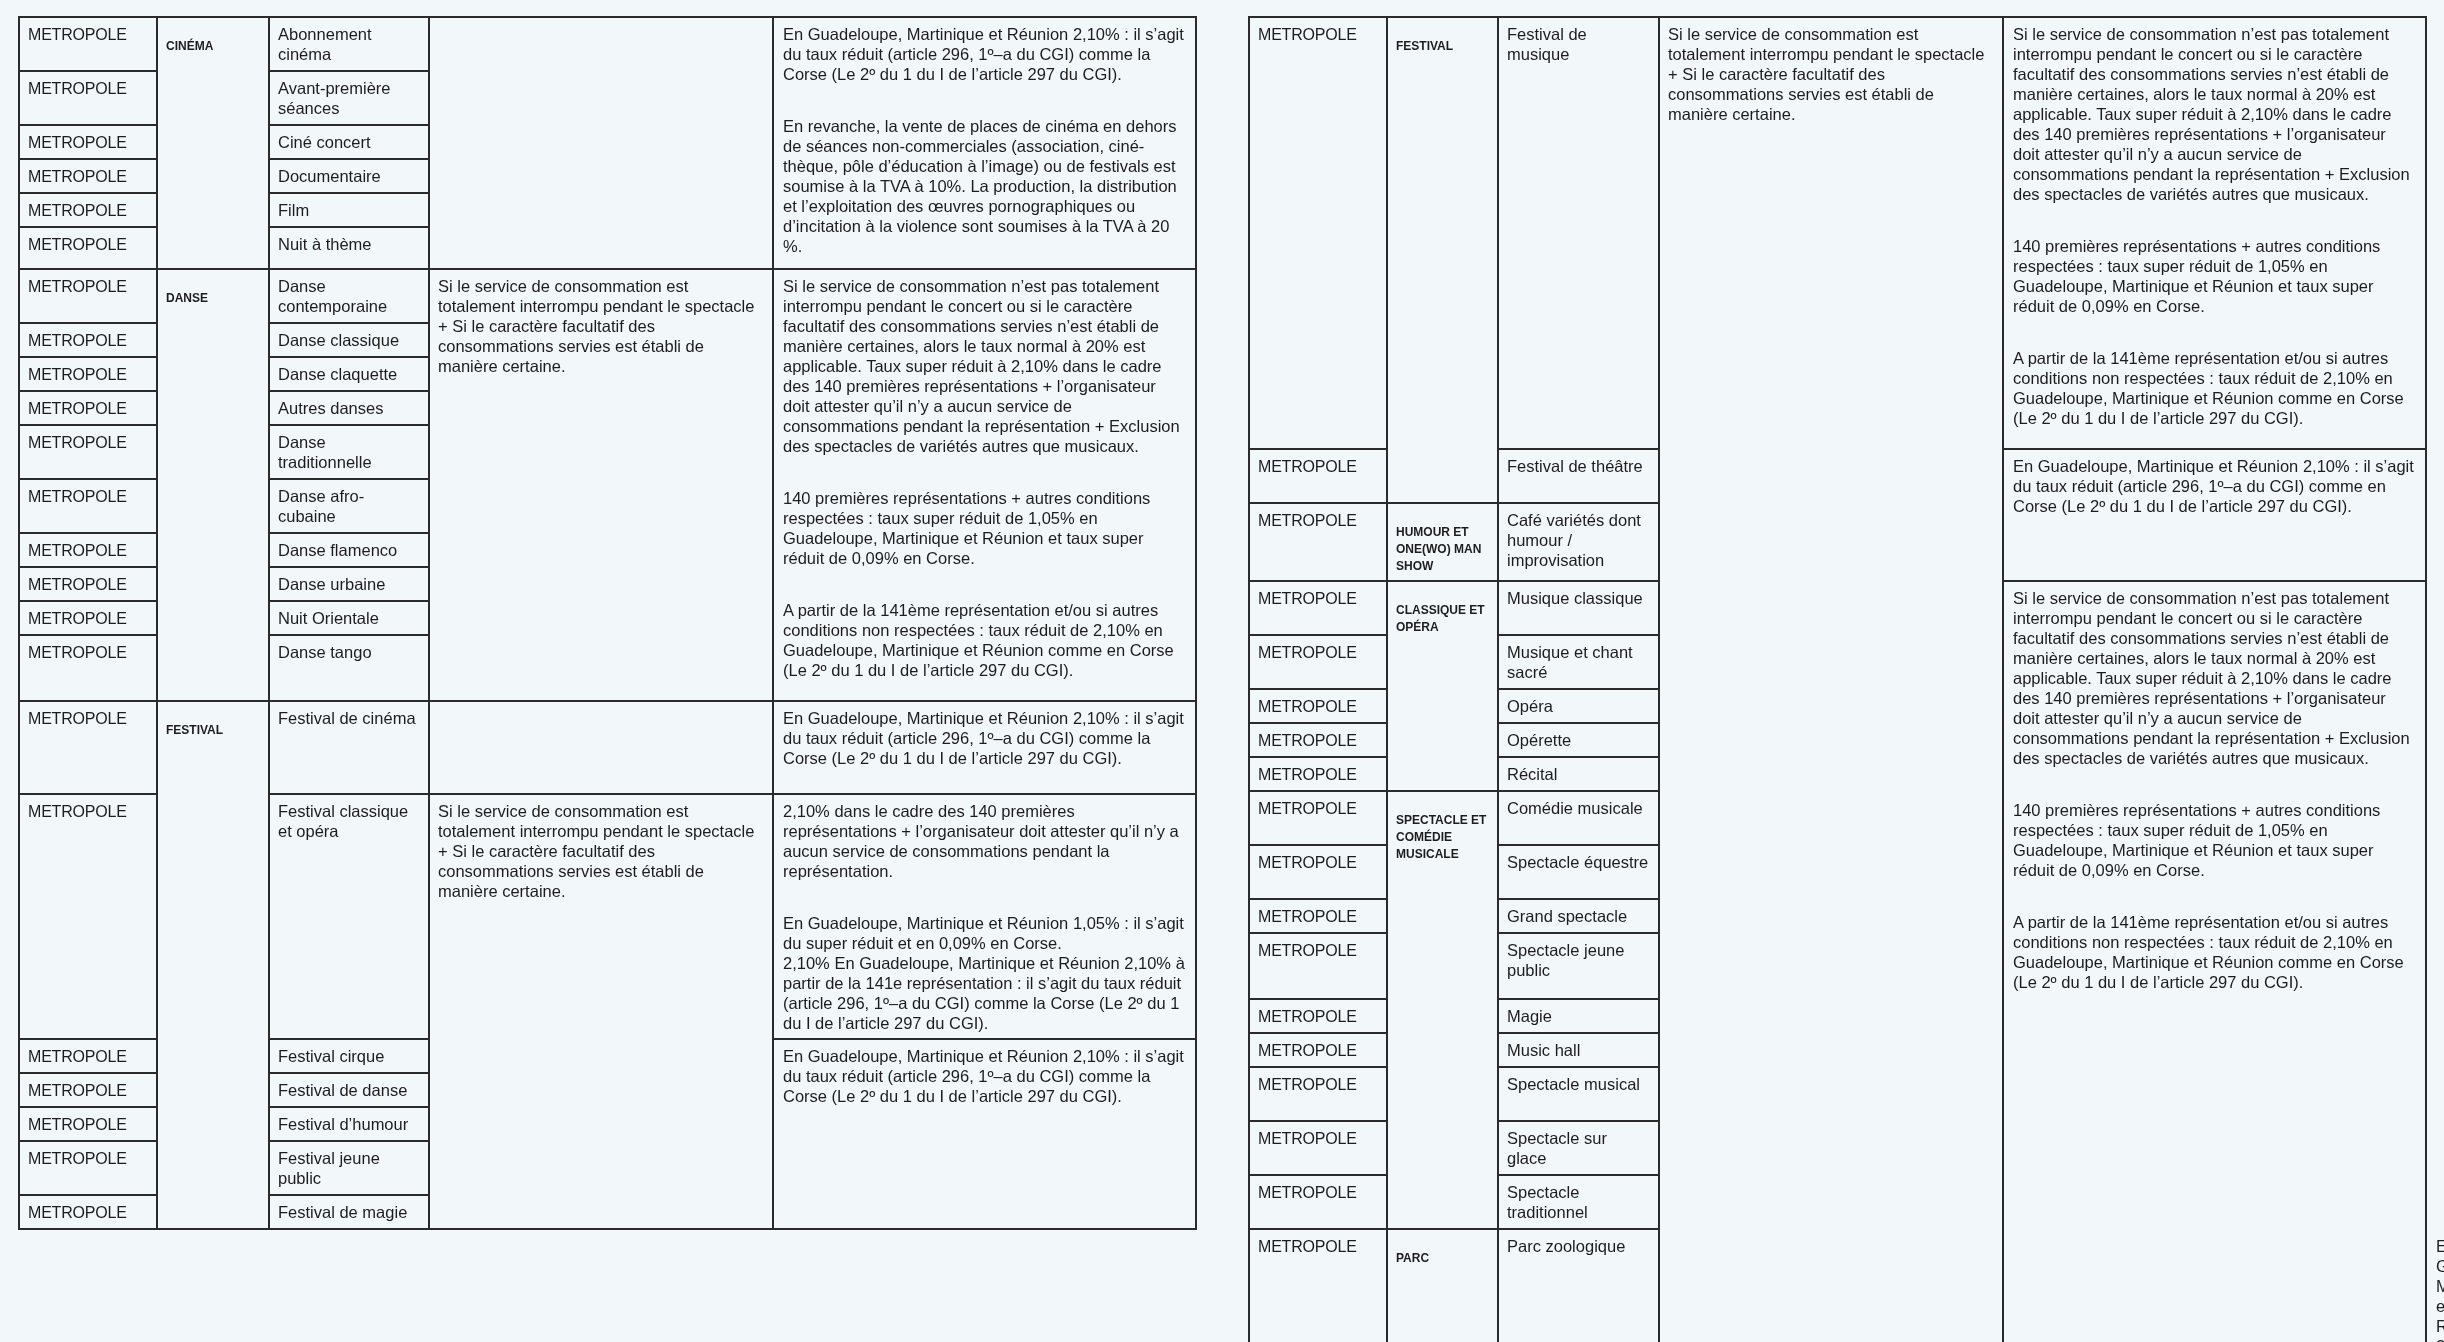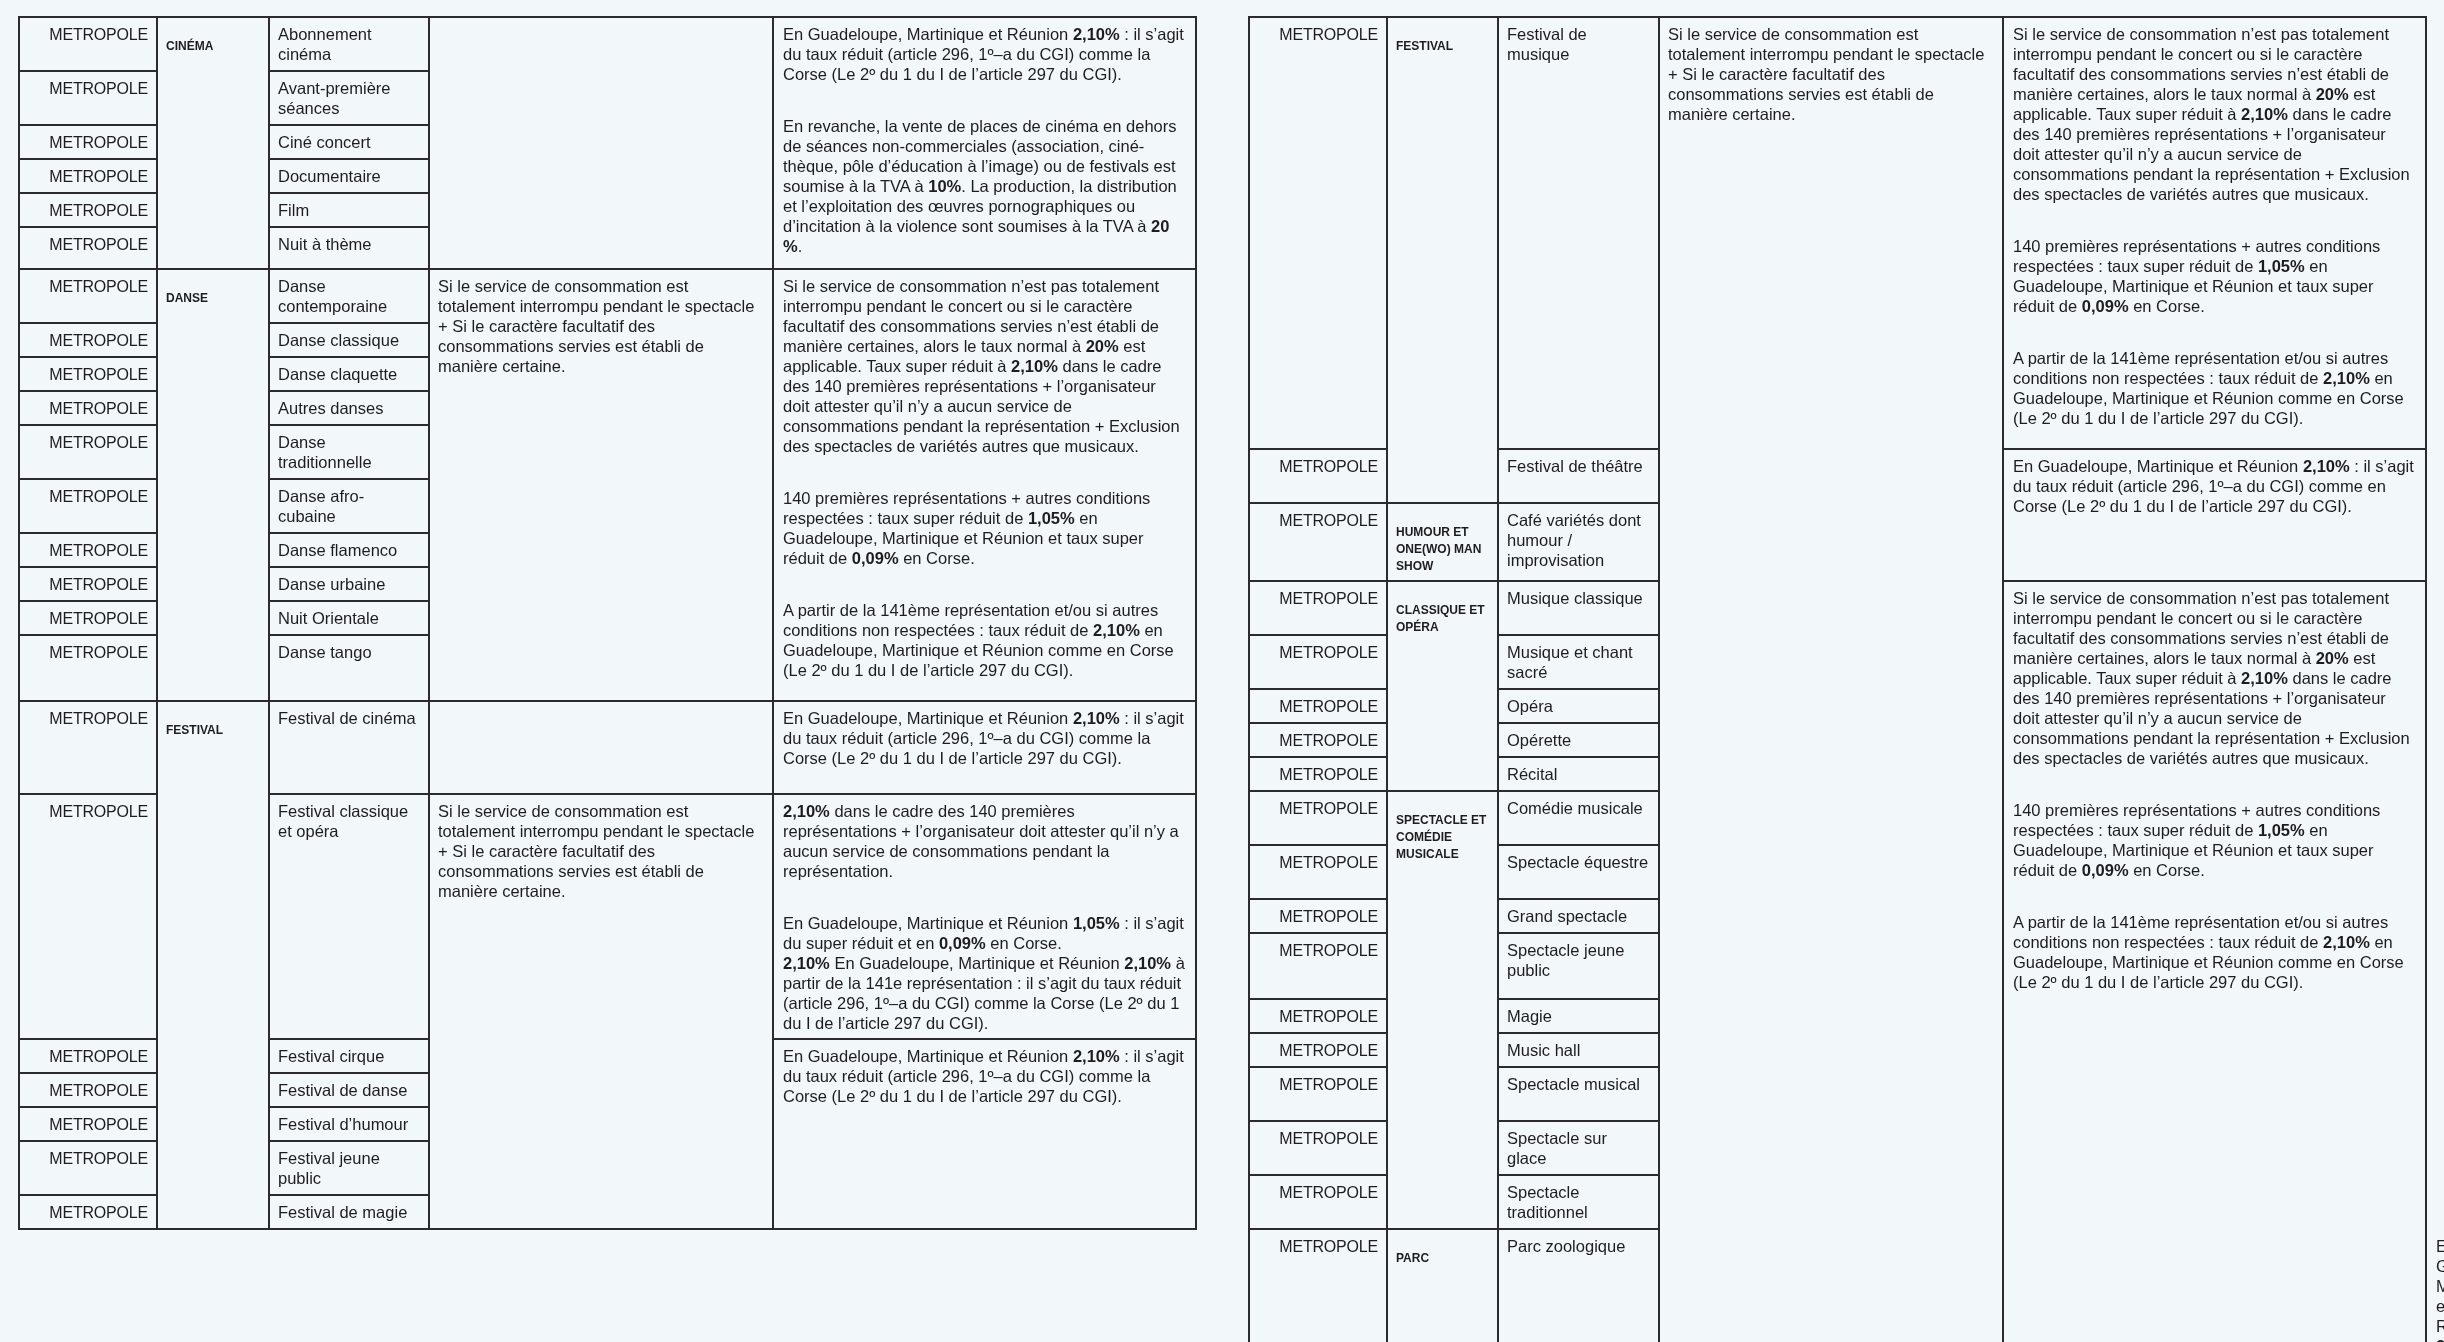--- a/index.html
+++ b/index.html
@@ -17,28 +17,28 @@
     table-layout: fixed;
     font-size: 16.5px;
     line-height: 20px;
   }
   .tbl td {
     border: 2.5px solid #2b2b2b;
     vertical-align: top;
     padding: 6px 8px 5px 8px;
     box-sizing: border-box;
   }
-  .tbl td.region { text-align: right; padding-top: 7px; font-size: 16px; letter-spacing: -0.2px; }
+  .tbl td.region { text-align: left; padding-top: 7px; font-size: 16px; letter-spacing: -0.2px; }
   .tbl td.cat { font-weight: bold; font-size: 12px; line-height: 17px; padding-top: 20px; text-transform: uppercase; }
   .tbl td.act { font-size: 16.5px; margin-left: 22px; }
   .tbl td.cond { font-size: 16.5px; line-height: 20px; }
   .tbl td.rate { font-size: 16.5px; line-height: 20px; padding-left: 9px; padding-right: 10px; }
   .para { display: block; }
   .para + .para { margin-top: 32px; }
-  b { font-weight: bold; }
+  b { font-weight: normal; }
   #table-left { left: 18px; top: 16px; width: 1177px; }
   #table-right { left: 1248px; top: 16px; width: 1177px; }
 </style>
 </head>
 <body>
 
 <table class="tbl" id="table-left">
   <colgroup>
     <col style="width:138px">
       <col style="width:112px">

